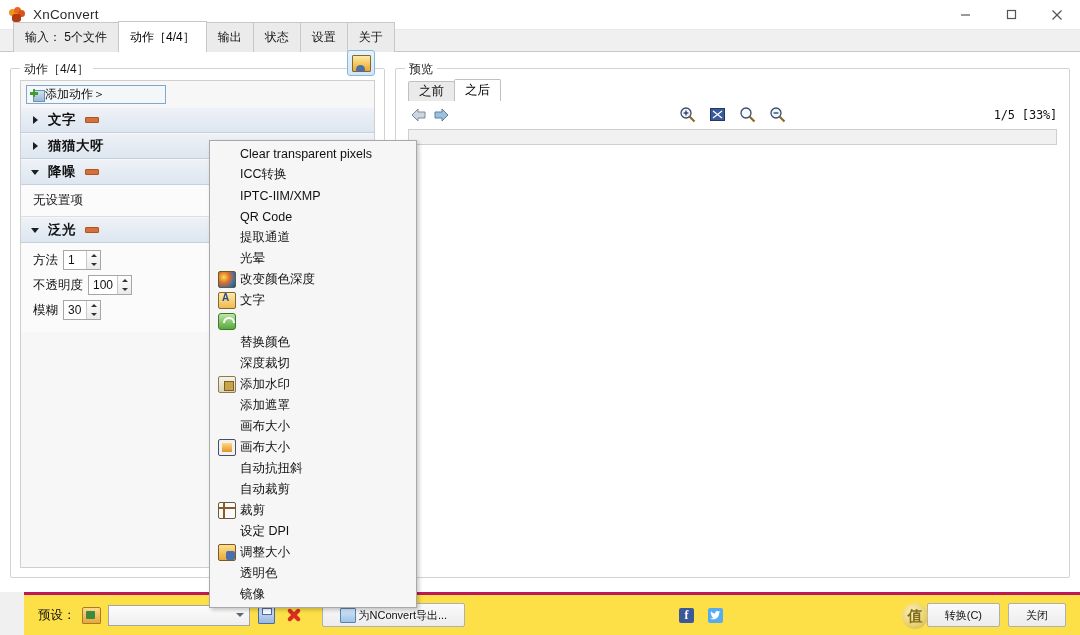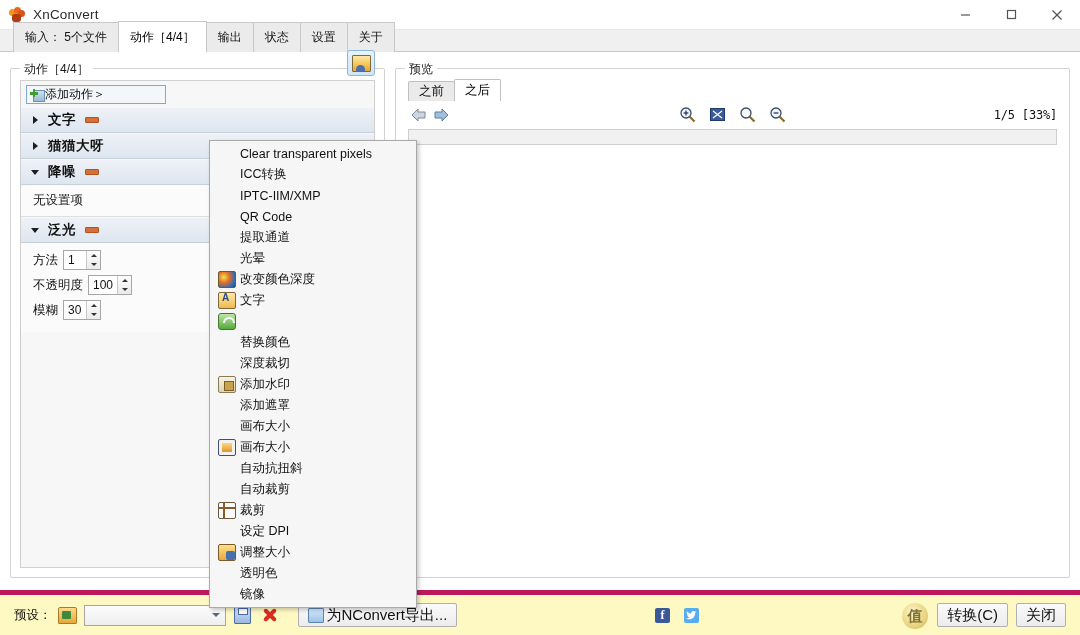--- a/index.html
+++ b/index.html
@@ -555,26 +555,27 @@
     height: 14px;
     background: #f1f1f1;
     border: 1px solid #cfcfcf;
     flex: 0 0 auto;
   }
 
   
   .bottombar {
     height: 40px;
     flex: 0 0 auto;
-    background: #fef9c3;
+    background: #fde047;
     display: flex;
     align-items: center;
     padding: 0 14px;
     position: relative;
-    border-top: 5px solid #be185d;
+    border-top: 3px solid #be185d;
+    margin-left: 24px;
   }
   .preset-label { font-size: 12.5px; margin-right: 6px; color:#111; }
   .folder-ico {
     width: 17px; height: 15px;
     margin-right: 7px;
     background: linear-gradient(180deg,#ffd98a,#e8a73a);
     border: 1px solid #a77a28;
     border-radius: 2px 2px 1px 1px;
     position: relative;
   }
@@ -617,22 +618,22 @@
     background: #d92d1f; border-radius: 2px; display:block;
   }
   .del-ico i { transform: rotate(45deg); }
   .del-ico u { transform: rotate(-45deg); }
   .btn {
     height: 22px;
     border: 1px solid #b0b0b0;
     background: linear-gradient(180deg,#fafafa,#ececec);
     display: inline-flex;
     align-items: center;
-    padding: 0 9px;
-    font-size: 15px;
+    padding: 0 17px;
+    font-size: 11px;
     color: #111;
     border-radius: 2px;
     white-space: nowrap;
   }
   .btn .nc-ico {
     width: 14px; height: 13px;
     margin-right: 3px;
     background: linear-gradient(180deg,#d6e8fa,#9dc3e6);
     border: 1px solid #5a83ae;
     border-radius: 1px;

